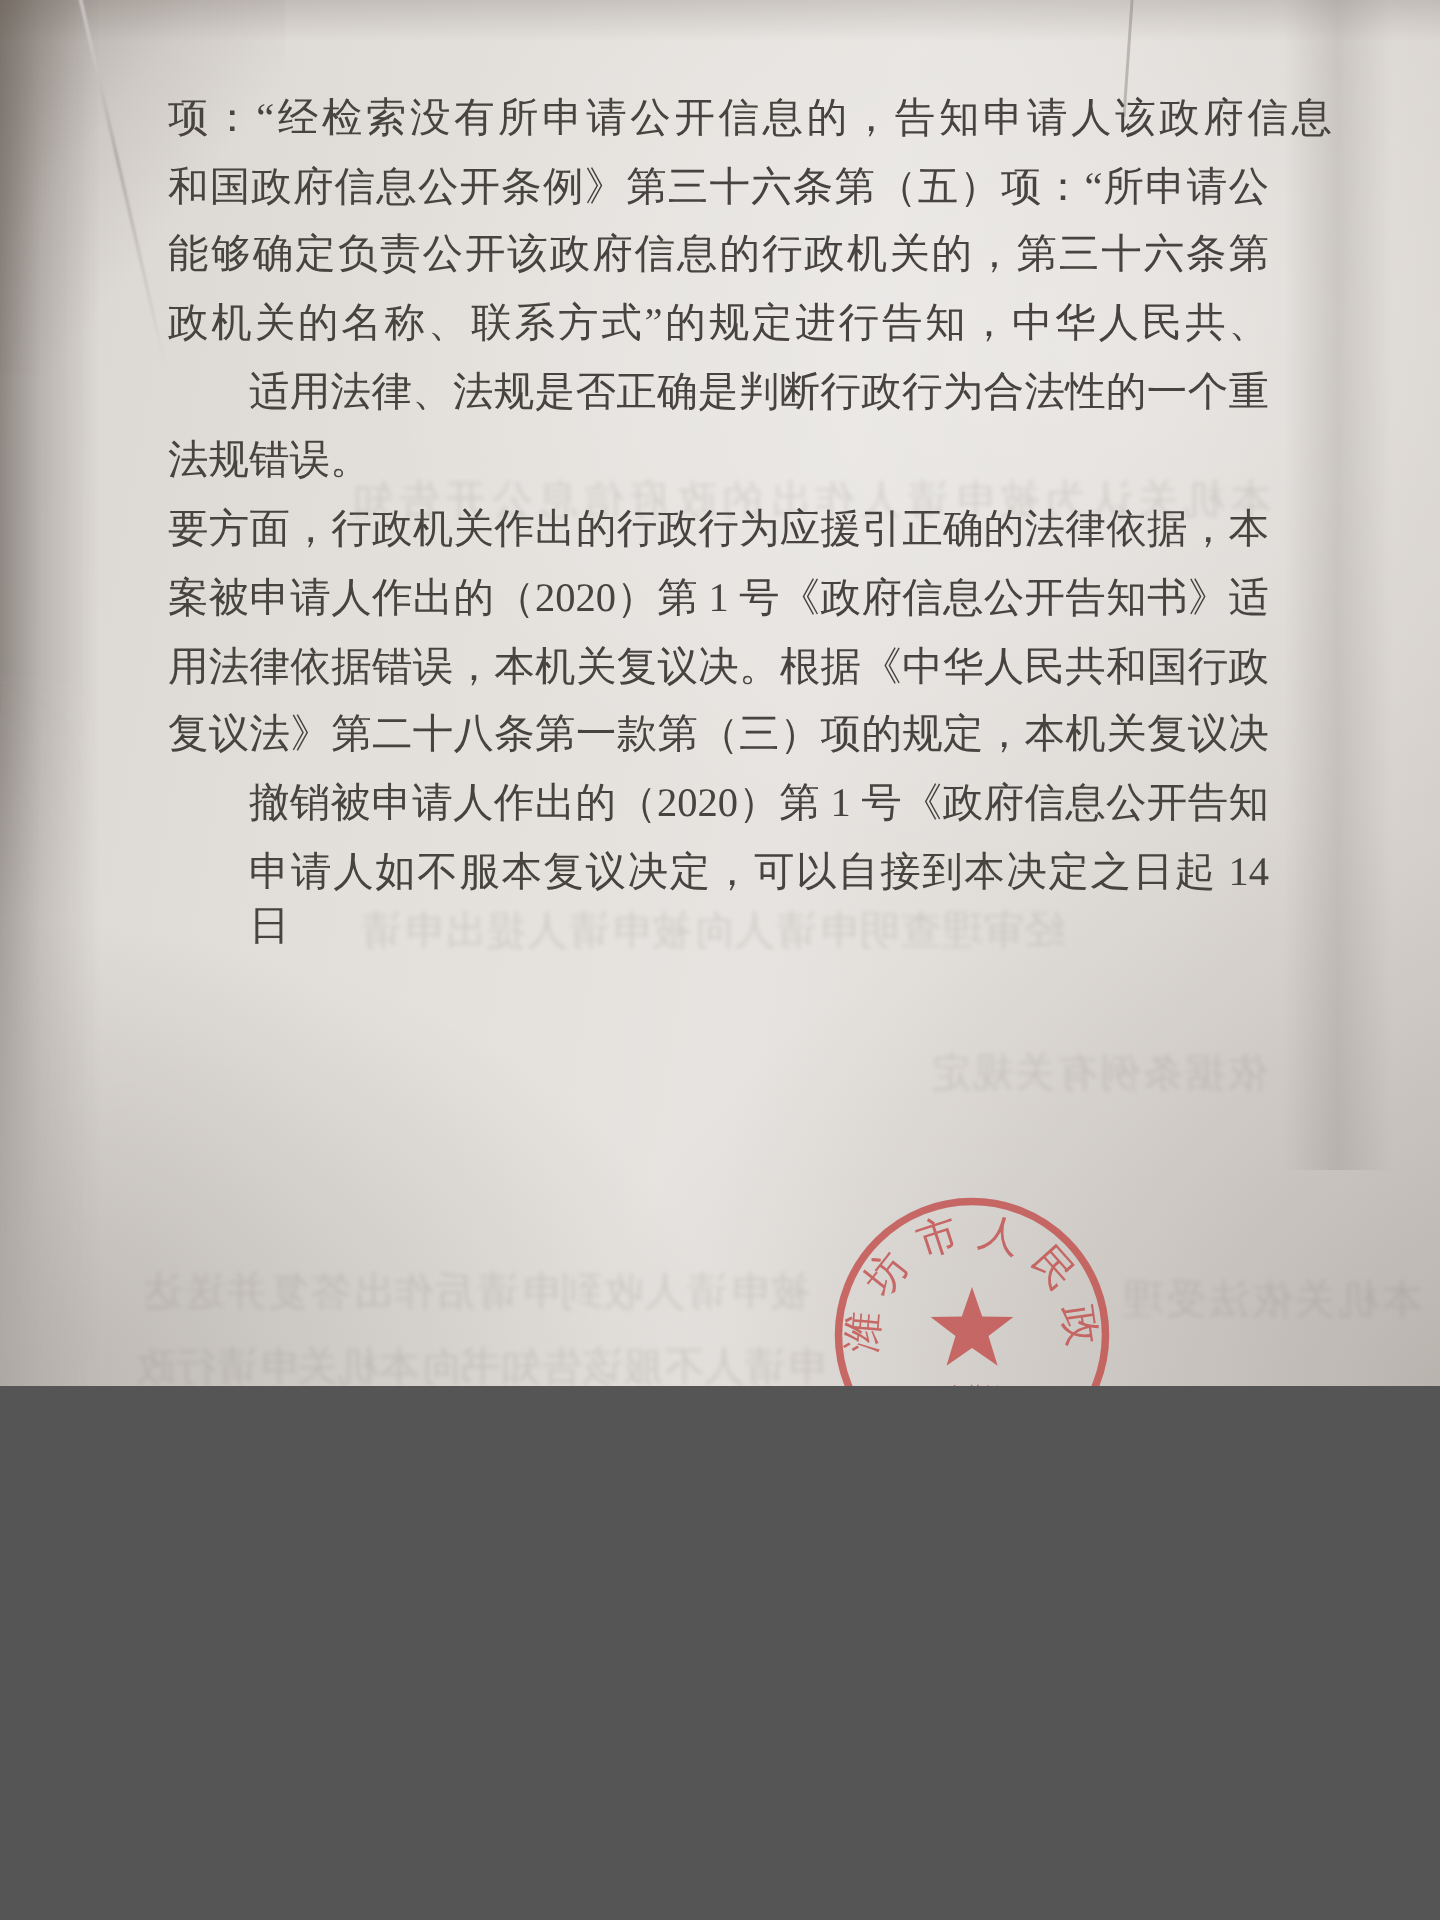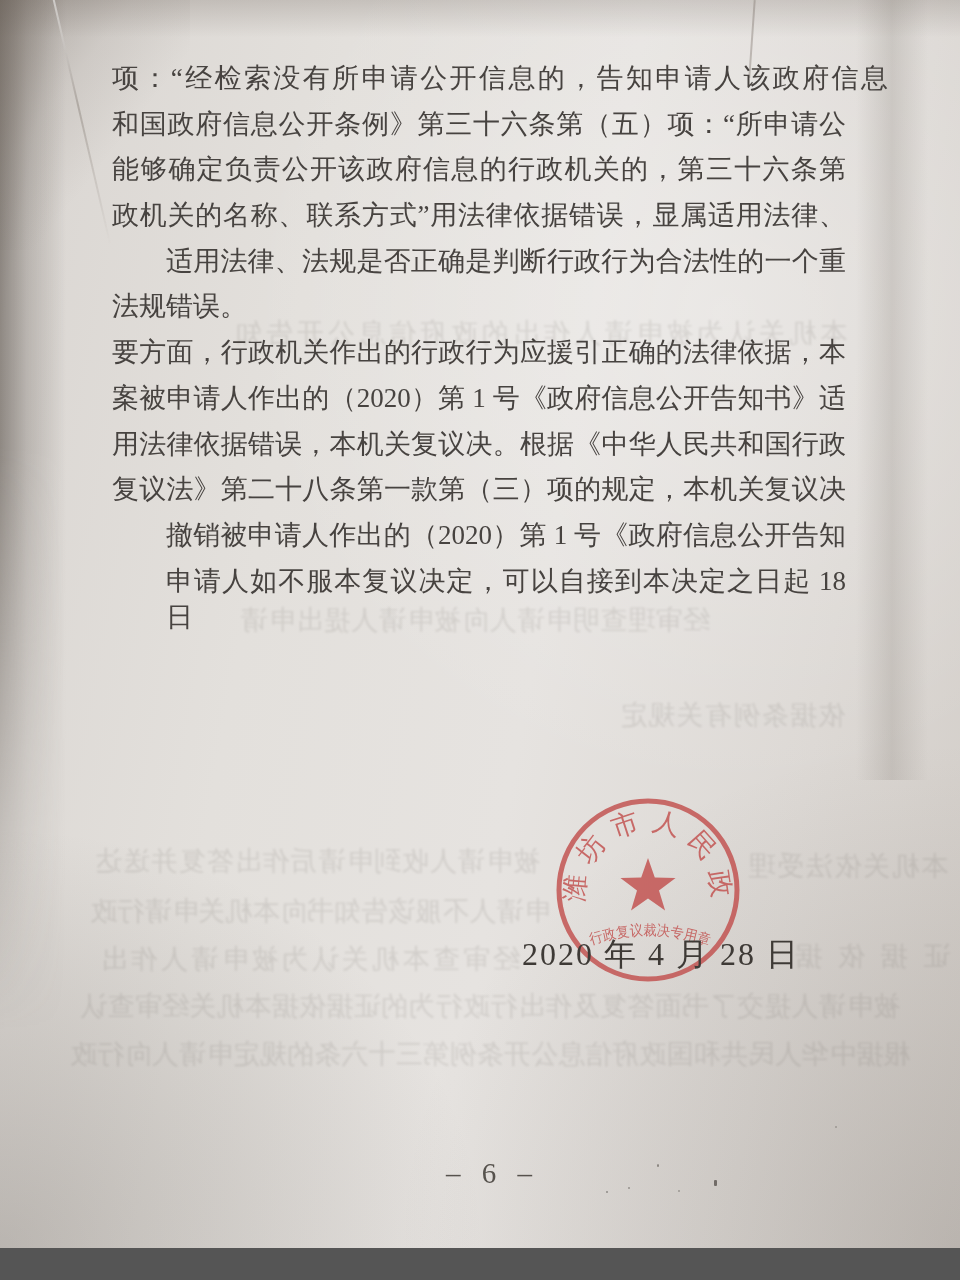--- a/index.html
+++ b/index.html
@@ -1,17 +1,17 @@
 <!DOCTYPE html>
 <html><head>
 <meta charset="utf-8">
 <style>
   html,body{margin:0;padding:0;background:#555;}
   .photo{
-    position:relative;width:960px;height:1248px;overflow:hidden;
+    position:relative;width:960px;height:924px;overflow:hidden;
     font-family:"Liberation Serif", serif;
     background:
       radial-gradient(90% 70% at 75% 25%, rgba(255,255,255,0.30), rgba(255,255,255,0) 55%),
       radial-gradient(120% 80% at 0% 100%, rgba(88,80,73,0.28), rgba(88,80,73,0) 42%),
       radial-gradient(130% 90% at 100% 100%, rgba(88,80,73,0.20), rgba(88,80,73,0) 45%),
       linear-gradient(to bottom, rgba(120,110,102,0.28) 0, rgba(120,110,102,0) 3%),
       linear-gradient(100deg,#c7c1bb 0%,#dbd7d3 5%,#e3e0dc 30%,#e6e3e0 55%,#dcd8d4 80%,#d2cdc8 100%);
   }
   .edge-left{
     position:absolute;left:0;top:0;width:66px;height:1120px;
@@ -80,29 +80,29 @@
   <div class="ghost" style="top:893px;left:90px;width:460px;">申请人不服该告知书向本机关申请行政复议</div>
   <div class="ghost" style="top:941px;left:100px;width:420px;">经审查本机关认为被申请人作出</div>
   <div class="ghost" style="top:938px;left:795px;width:155px;">证据依据</div>
   <div class="ghost" style="top:988px;left:80px;width:820px;">被申请人提交了书面答复及作出行政行为的证据依据本机关经审查认为</div>
   <div class="ghost" style="top:1036px;left:70px;width:840px;">根据中华人民共和国政府信息公开条例第三十六条的规定申请人向行政机关申请</div>
 
   <div class="doc-text">
     <div class="line wide">项：“经检索没有所申请公开信息的，告知申请人该政府信息</div>
     <div class="line">和国政府信息公开条例》第三十六条第（五）项：“所申请公</div>
     <div class="line">能够确定负责公开该政府信息的行政机关的，第三十六条第</div>
-    <div class="line">政机关的名称、联系方式”用法律依据错误，显属适用法律、</div>
+    <div class="line">政机关的名称、联系方式”的规定进行告知，中华人民共、</div>
     <div class="line indent">适用法律、法规是否正确是判断行政行为合法性的一个重</div>
     <div class="line short">法规错误。</div>
     <div class="line">要方面，行政机关作出的行政行为应援引正确的法律依据，本</div>
     <div class="line">案被申请人作出的（2020）第 1 号《政府信息公开告知书》适</div>
     <div class="line">用法律依据错误，本机关复议决。根据《中华人民共和国行政</div>
     <div class="line">复议法》第二十八条第一款第（三）项的规定，本机关复议决</div>
     <div class="line indent">撤销被申请人作出的（2020）第 1 号《政府信息公开告知</div>
-    <div class="line indent">申请人如不服本复议决定，可以自接到本决定之日起 18 日</div>
+    <div class="line indent">申请人如不服本复议决定，可以自接到本决定之日起 14 日</div>
   </div>
 
   <svg class="seal" viewBox="0 0 190 190">
     <defs>
       <path id="ringTextPath" d="M 33 115 A 64 64 0 1 1 157 115"></path>
       <path id="bannerTextPath" d="M 36 150 Q 95 130 154 150"></path>
     </defs>
     <g opacity="0.82" fill="#c2504e" stroke="none">
       <circle cx="95" cy="95" r="89" fill="none" stroke="#c2504e" stroke-width="5"></circle>
       <polygon points="95,63 101.8,82.6 122.6,83 106,95.6 112.1,115.5 95,103.6 78,115.5 84,95.6 67.4,83 88.2,82.6"></polygon>

